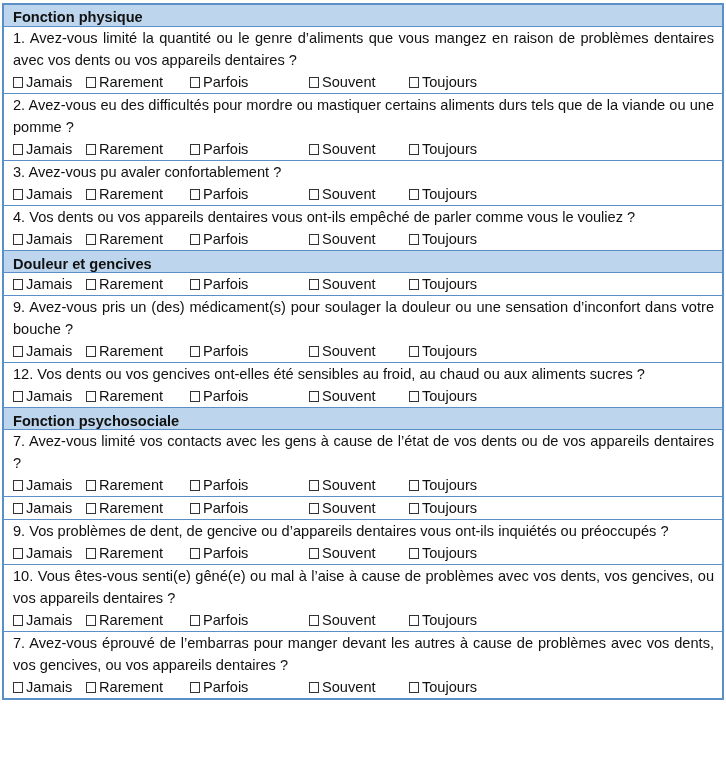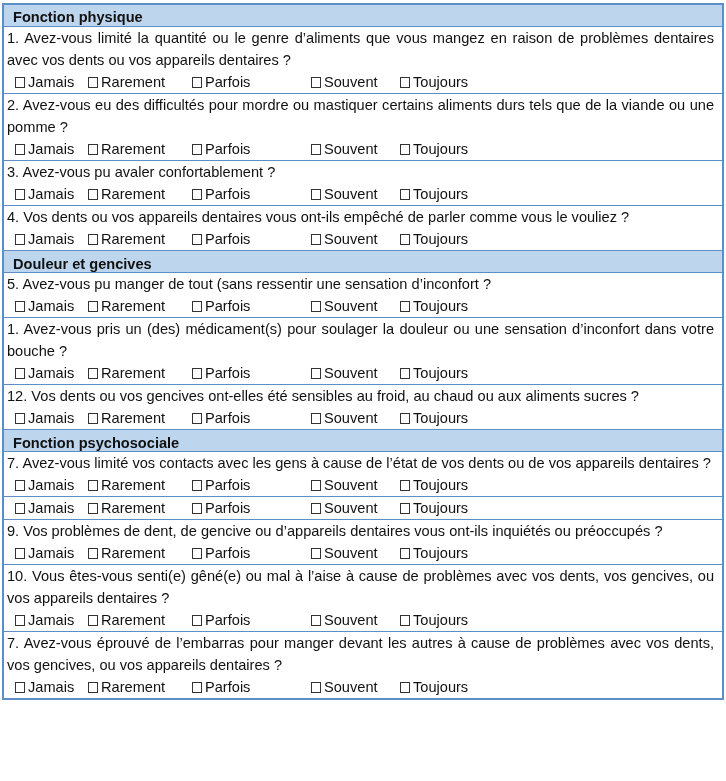--- a/index.html
+++ b/index.html
@@ -18,45 +18,45 @@
     font-weight: bold;
     padding: 2px 8px 0 9px;
     height: 22px;
     line-height: 22px;
     box-sizing: border-box;
     border-top: 1px solid #5b8fc7;
   }
   .section-header:first-child { border-top: none; height: 21px; line-height: 20px; }
   .question {
     border-top: 1px solid #5b8fc7;
-    padding: 0 8px 0 3px;
+    padding: 0 8px 0 9px;
   }
   .q-text {
     line-height: 22px;
     text-align: justify;
   }
   .answers {
     line-height: 22px;
     white-space: nowrap;
   }
   .opt { display: inline-block; }
   .opt .box {
     display: inline-block;
     width: 10px; height: 11px;
     border: 1px solid #333;
     box-sizing: border-box;
     margin-right: 3px;
     vertical-align: -1px;
     cursor: pointer;
   }
-  .opt-0 { width: 73px; margin-left: 8px; }
+  .opt-0 { width: 73px; }
   .opt-1 { width: 104px; }
   .opt-2 { width: 79px; }
   .opt-3 { width: 89px; margin-left: 40px; }
-  .opt-4 { width: 90px; }
+  .opt-4 { width: 90px; text-align: center; }
 </style>
 </head>
 <body>
 
 <div class="questionnaire" id="questionnaire">
     <div class="section-header">Fonction physique</div>
     <div class="question">
       <div class="q-text">1. Avez-vous limité la quantité ou le genre d’aliments que vous mangez en raison de problèmes dentaires avec vos dents ou vos appareils dentaires ?</div>
       <div class="answers"><span class="opt opt-0"><span class="box"></span><span>Jamais</span></span><span class="opt opt-1"><span class="box"></span><span>Rarement</span></span><span class="opt opt-2"><span class="box"></span><span>Parfois</span></span><span class="opt opt-3"><span class="box"></span><span>Souvent</span></span><span class="opt opt-4"><span class="box"></span><span>Toujours</span></span></div>
     </div>
@@ -67,25 +67,24 @@
     <div class="question">
       <div class="q-text">3. Avez-vous pu avaler confortablement ?</div>
       <div class="answers"><span class="opt opt-0"><span class="box"></span><span>Jamais</span></span><span class="opt opt-1"><span class="box"></span><span>Rarement</span></span><span class="opt opt-2"><span class="box"></span><span>Parfois</span></span><span class="opt opt-3"><span class="box"></span><span>Souvent</span></span><span class="opt opt-4"><span class="box"></span><span>Toujours</span></span></div>
     </div>
     <div class="question">
       <div class="q-text">4. Vos dents ou vos appareils dentaires vous ont-ils empêché de parler comme vous le vouliez ?</div>
       <div class="answers"><span class="opt opt-0"><span class="box"></span><span>Jamais</span></span><span class="opt opt-1"><span class="box"></span><span>Rarement</span></span><span class="opt opt-2"><span class="box"></span><span>Parfois</span></span><span class="opt opt-3"><span class="box"></span><span>Souvent</span></span><span class="opt opt-4"><span class="box"></span><span>Toujours</span></span></div>
     </div>
     <div class="section-header">Douleur et gencives</div>
     <div class="question">
-      <div class="q-text">5. Avez-vous pu manger de tout (sans ressentir une sensation d’inconfort ?</div>
       <div class="answers"><span class="opt opt-0"><span class="box"></span><span>Jamais</span></span><span class="opt opt-1"><span class="box"></span><span>Rarement</span></span><span class="opt opt-2"><span class="box"></span><span>Parfois</span></span><span class="opt opt-3"><span class="box"></span><span>Souvent</span></span><span class="opt opt-4"><span class="box"></span><span>Toujours</span></span></div>
     </div>
     <div class="question">
-      <div class="q-text">1. Avez-vous pris un (des) médicament(s) pour soulager la douleur ou une sensation d’inconfort dans votre bouche ?</div>
+      <div class="q-text">9. Avez-vous pris un (des) médicament(s) pour soulager la douleur ou une sensation d’inconfort dans votre bouche ?</div>
       <div class="answers"><span class="opt opt-0"><span class="box"></span><span>Jamais</span></span><span class="opt opt-1"><span class="box"></span><span>Rarement</span></span><span class="opt opt-2"><span class="box"></span><span>Parfois</span></span><span class="opt opt-3"><span class="box"></span><span>Souvent</span></span><span class="opt opt-4"><span class="box"></span><span>Toujours</span></span></div>
     </div>
     <div class="question">
       <div class="q-text">12. Vos dents ou vos gencives ont-elles été sensibles au froid, au chaud ou aux aliments sucres ?</div>
       <div class="answers"><span class="opt opt-0"><span class="box"></span><span>Jamais</span></span><span class="opt opt-1"><span class="box"></span><span>Rarement</span></span><span class="opt opt-2"><span class="box"></span><span>Parfois</span></span><span class="opt opt-3"><span class="box"></span><span>Souvent</span></span><span class="opt opt-4"><span class="box"></span><span>Toujours</span></span></div>
     </div>
     <div class="section-header">Fonction psychosociale</div>
     <div class="question">
       <div class="q-text">7. Avez-vous limité vos contacts avec les gens à cause de l’état de vos dents ou de vos appareils dentaires ?</div>
       <div class="answers"><span class="opt opt-0"><span class="box"></span><span>Jamais</span></span><span class="opt opt-1"><span class="box"></span><span>Rarement</span></span><span class="opt opt-2"><span class="box"></span><span>Parfois</span></span><span class="opt opt-3"><span class="box"></span><span>Souvent</span></span><span class="opt opt-4"><span class="box"></span><span>Toujours</span></span></div>

